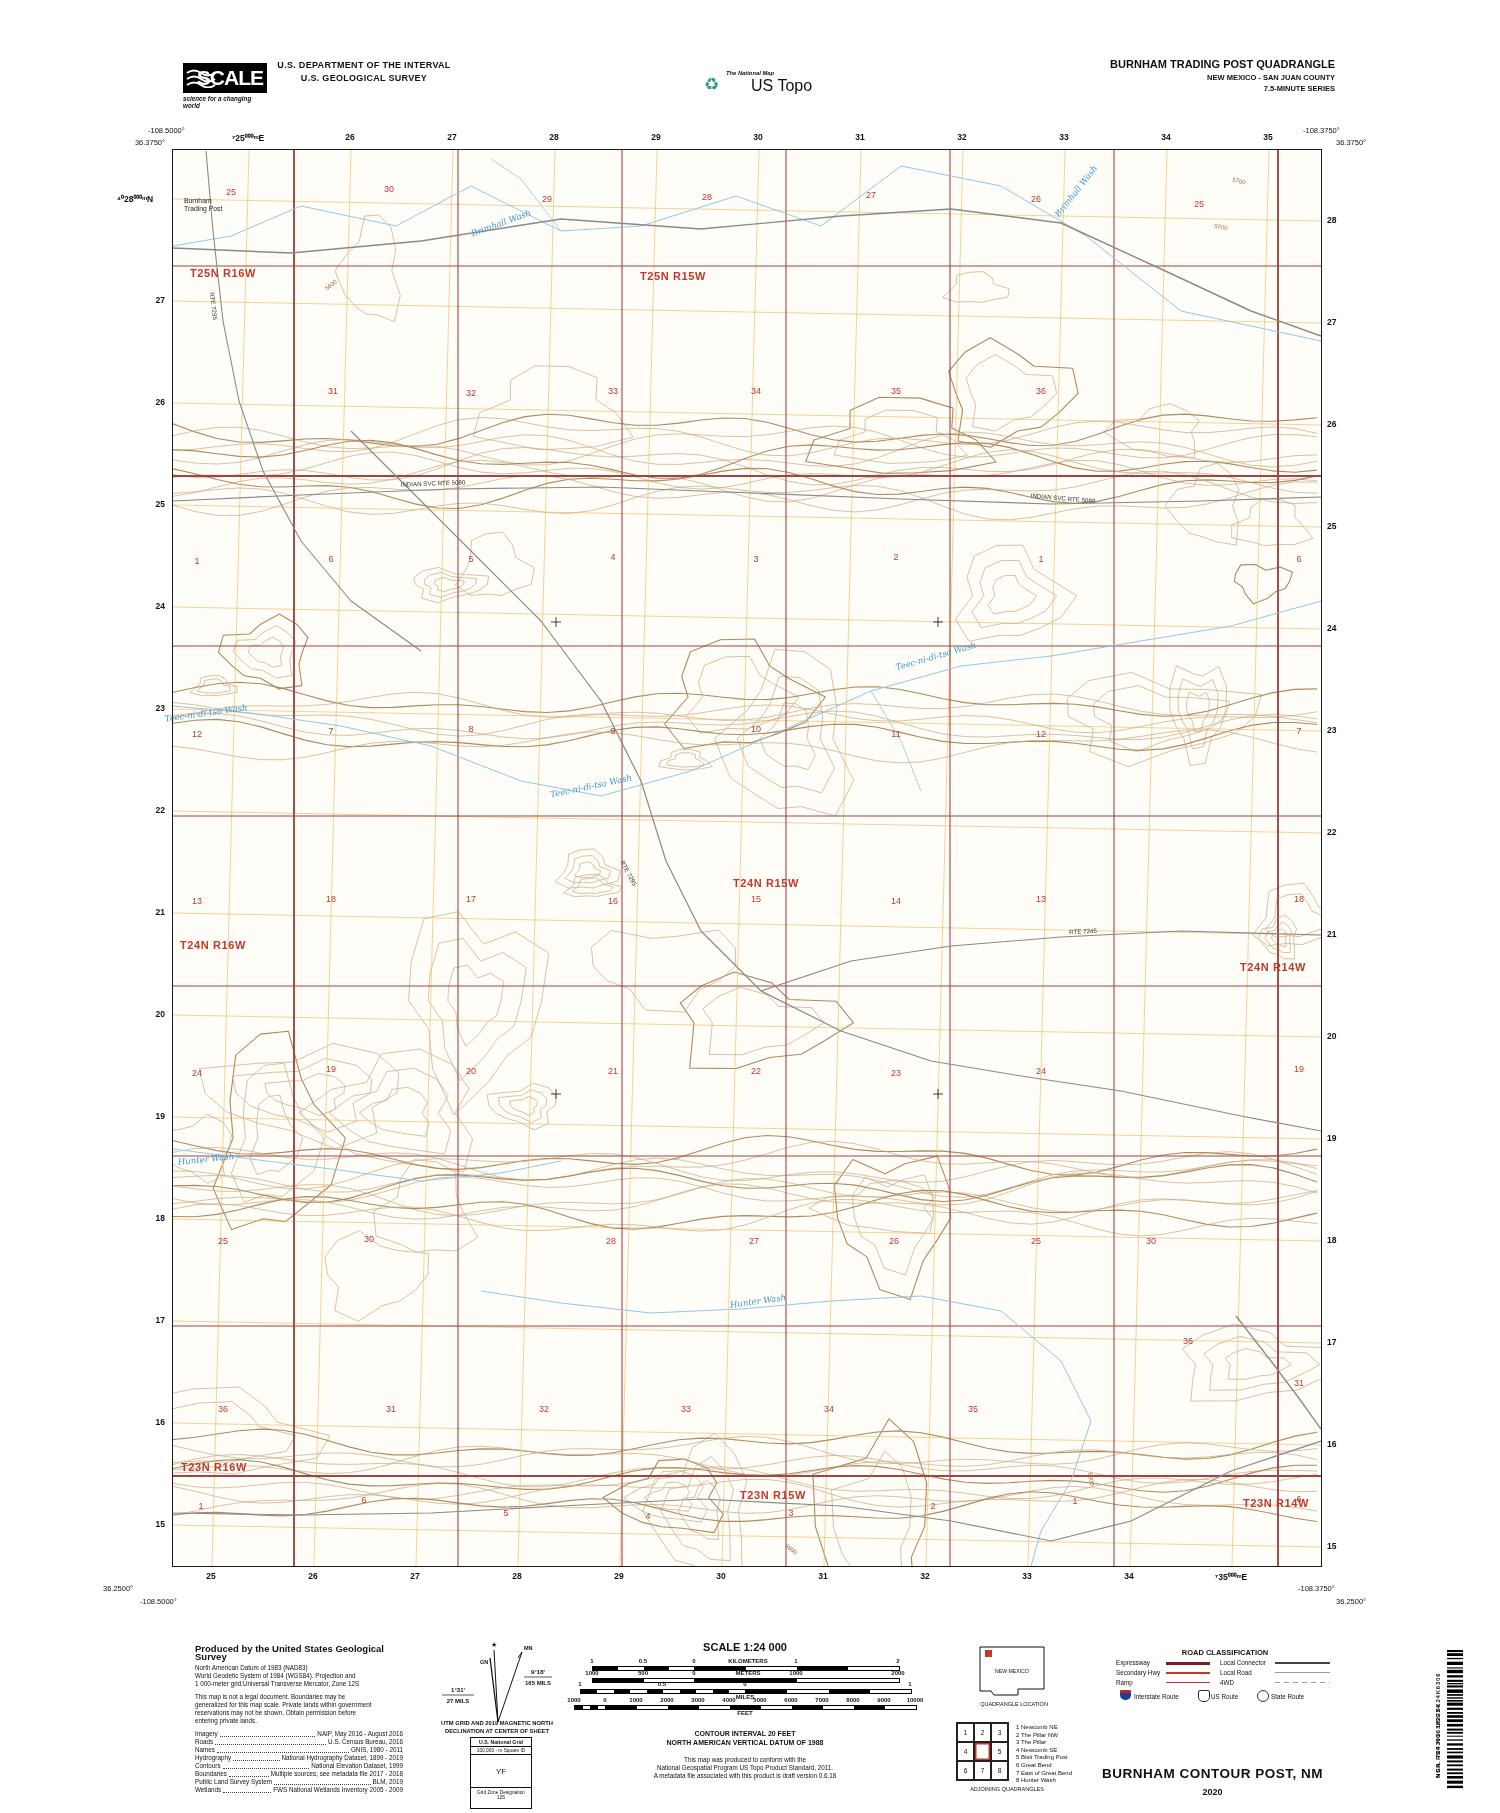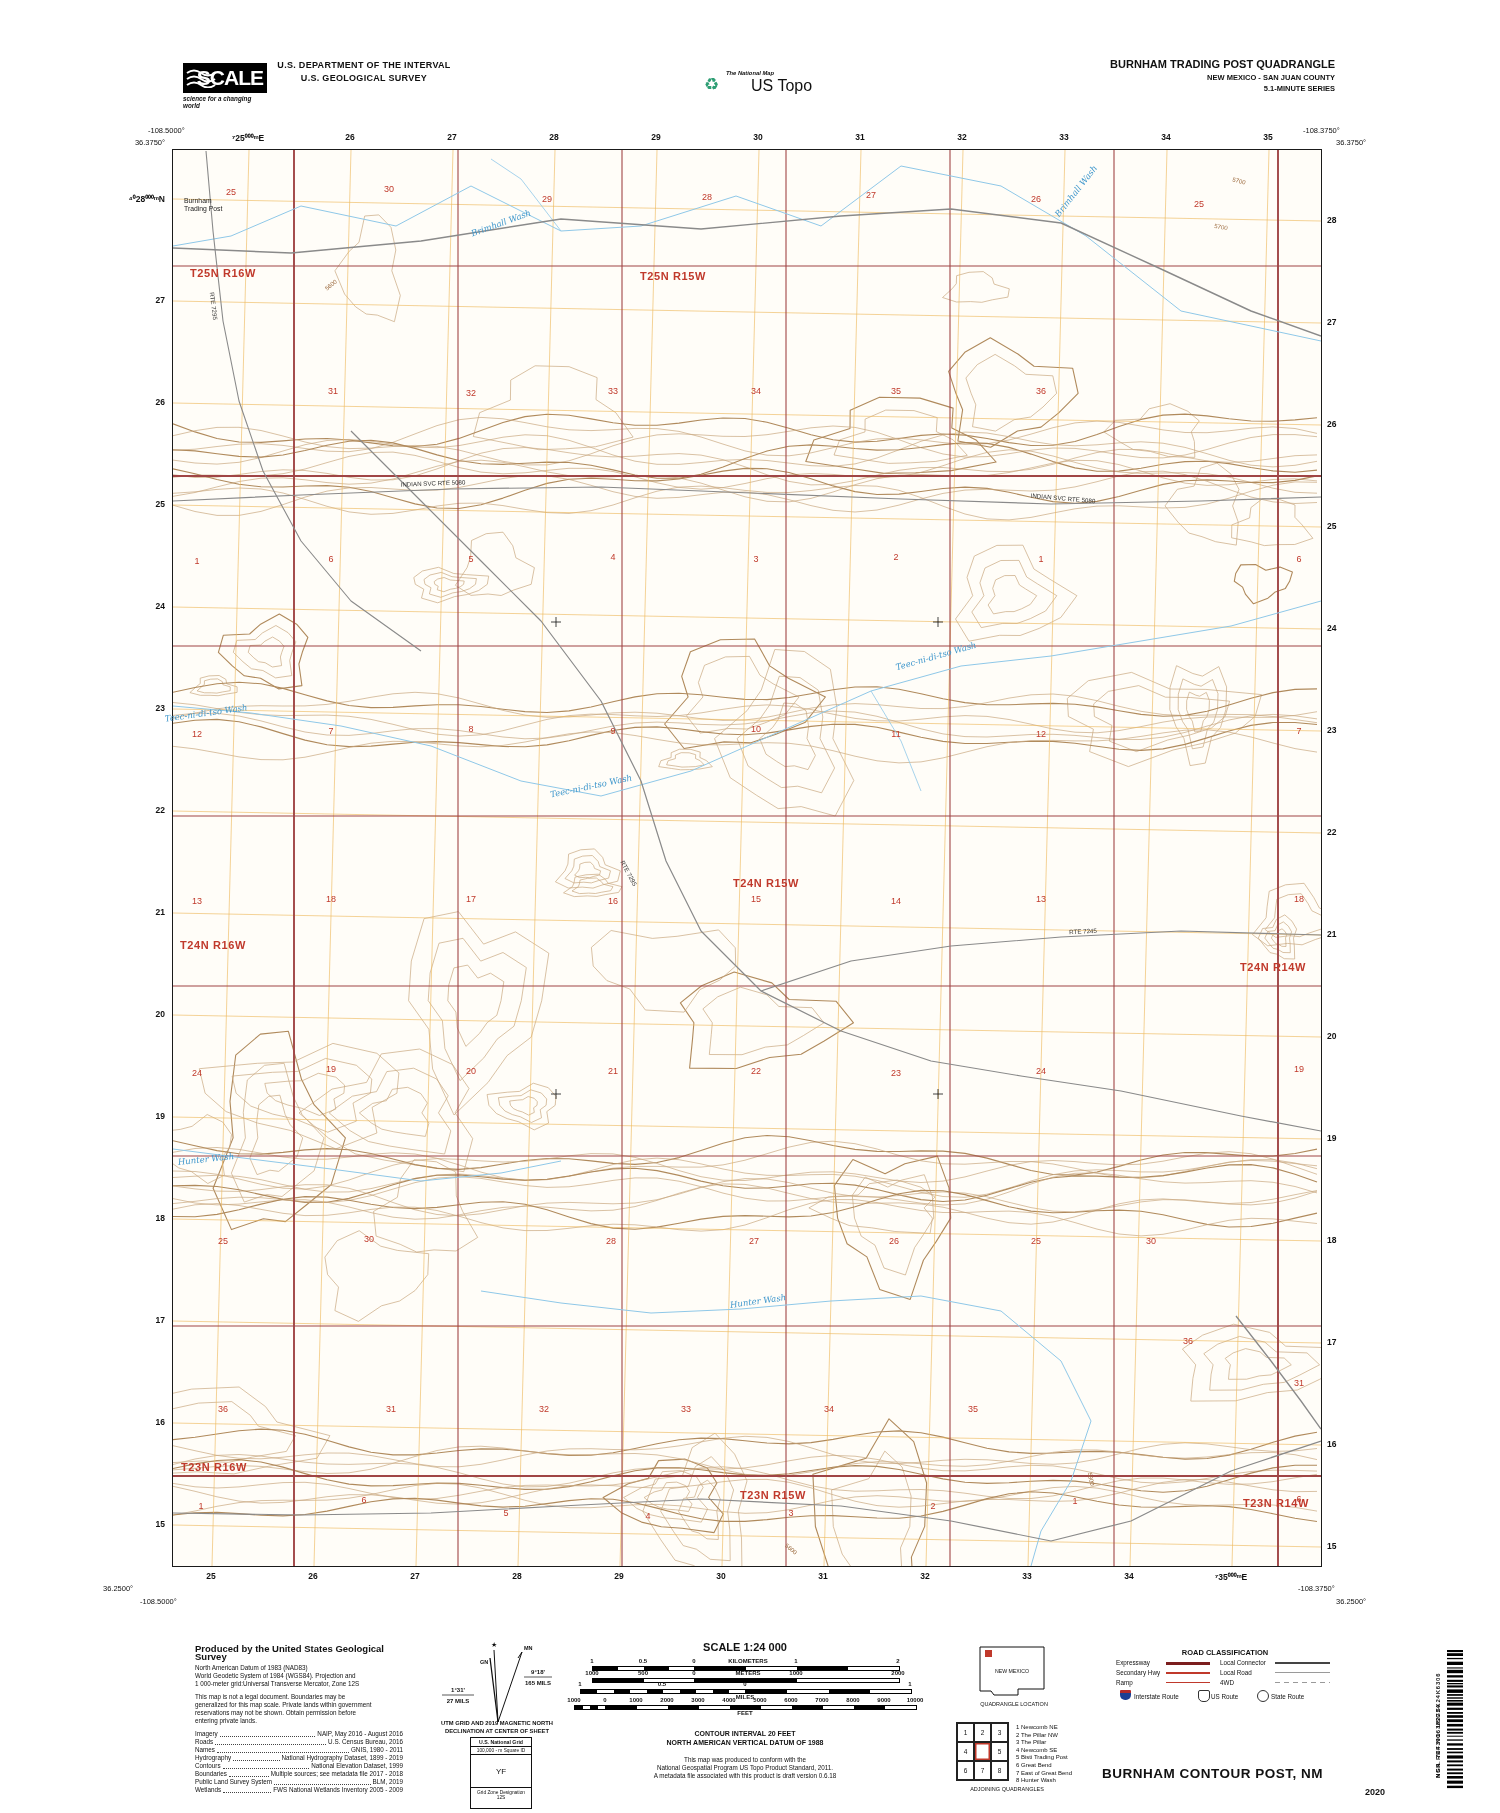--- a/index.html
+++ b/index.html
@@ -61,21 +61,21 @@
   .rc-lbl{position:absolute;font-size:6.3px;white-space:nowrap;}
   .rc-line{position:absolute;}
   .shield-i{position:absolute;width:11px;height:10px;border-radius:1px 1px 5px 5px;
             background:linear-gradient(#b02a2a 0 3px,#1b3f94 3px);}
   .shield-u{position:absolute;width:10px;height:10px;background:#fff;border:1px solid #333;
             border-radius:2px 2px 5px 5px;}
   .shield-s{position:absolute;width:10px;height:10px;background:#fff;border:1px solid #333;
             border-radius:50%;}
   .maptitle{left:1040px;top:1766px;width:345px;text-align:center;font-weight:bold;font-size:13.5px;
             letter-spacing:.5px;}
-  .mapyear{left:1040px;top:1787px;width:345px;text-align:right;font-weight:bold;font-size:9px;}
+  .mapyear{left:1040px;top:1787px;width:345px;text-align:center;font-weight:bold;font-size:9px;}
   .barcode-txt{font-size:6px;font-weight:bold;letter-spacing:.8px;line-height:8px;white-space:nowrap;
                transform:rotate(-90deg);transform-origin:center;}
 </style>
 </head>
 <body>
 
 <div class="sheet">
 
   <div class="abs usgs-box">
     <svg class="usgs-wave" width="30" height="20" viewBox="0 0 30 20">
@@ -86,21 +86,21 @@
     <span>SCALE</span>
   </div>
   <div class="abs usgs-tag">science for a changing world</div>
   <div class="abs dept" style="left:214px;top:60px;">U.S. DEPARTMENT OF THE INTERVAL</div>
   <div class="abs dept" style="left:214px;top:73px;">U.S. GEOLOGICAL SURVEY</div>
   <div class="abs ustopo-icon">♻</div>
   <div class="abs ustopo-small">The National Map</div>
   <div class="abs ustopo-big">US Topo</div>
   <div class="abs qtitle" style="top:58px;font-size:11px;">BURNHAM TRADING POST QUADRANGLE</div>
   <div class="abs qtitle" style="top:73px;font-size:7.5px;">NEW MEXICO - SAN JUAN COUNTY</div>
-  <div class="abs qtitle" style="top:84px;font-size:7.5px;">5.1-MINUTE SERIES</div>
+  <div class="abs qtitle" style="top:84px;font-size:7.5px;">7.5-MINUTE SERIES</div>
 
   <div class="abs corner" style="left:148px;top:126px;">-108.5000°</div>
   <div class="abs corner" style="left:105px;top:138px;width:60px;text-align:right;">36.3750°</div>
   <div class="abs corner" style="left:1303px;top:126px;">-108.3750°</div>
   <div class="abs corner" style="left:1336px;top:138px;">36.3750°</div>
   <div class="abs corner" style="left:103px;top:1584px;">36.2500°</div>
   <div class="abs corner" style="left:140px;top:1597px;">-108.5000°</div>
   <div class="abs corner" style="left:1298px;top:1584px;">-108.3750°</div>
   <div class="abs corner" style="left:1336px;top:1597px;">36.2500°</div>
 
@@ -402,21 +402,21 @@
       <div class="abs edge" style="left: 313px; top: 1571px; transform: translateX(-50%);">26</div>
       <div class="abs edge" style="left: 415px; top: 1571px; transform: translateX(-50%);">27</div>
       <div class="abs edge" style="left: 517px; top: 1571px; transform: translateX(-50%);">28</div>
       <div class="abs edge" style="left: 619px; top: 1571px; transform: translateX(-50%);">29</div>
       <div class="abs edge" style="left: 721px; top: 1571px; transform: translateX(-50%);">30</div>
       <div class="abs edge" style="left: 823px; top: 1571px; transform: translateX(-50%);">31</div>
       <div class="abs edge" style="left: 925px; top: 1571px; transform: translateX(-50%);">32</div>
       <div class="abs edge" style="left: 1027px; top: 1571px; transform: translateX(-50%);">33</div>
       <div class="abs edge" style="left: 1129px; top: 1571px; transform: translateX(-50%);">34</div>
       <div class="abs edge" style="left: 1231px; top: 1571px; transform: translateX(-50%);">⁷35⁰⁰⁰ᵐE</div>
-      <div class="abs edge" style="left: 105px; top: 193px; width: 60px; text-align: right;">⁴⁰28⁰⁰⁰ᵐN</div>
+      <div class="abs edge" style="left: 105px; top: 193px; width: 60px; text-align: center;">⁴⁰28⁰⁰⁰ᵐN</div>
       <div class="abs edge" style="left: 105px; top: 295px; width: 60px; text-align: right;">27</div>
       <div class="abs edge" style="left: 105px; top: 397px; width: 60px; text-align: right;">26</div>
       <div class="abs edge" style="left: 105px; top: 499px; width: 60px; text-align: right;">25</div>
       <div class="abs edge" style="left: 105px; top: 601px; width: 60px; text-align: right;">24</div>
       <div class="abs edge" style="left: 105px; top: 703px; width: 60px; text-align: right;">23</div>
       <div class="abs edge" style="left: 105px; top: 805px; width: 60px; text-align: right;">22</div>
       <div class="abs edge" style="left: 105px; top: 907px; width: 60px; text-align: right;">21</div>
       <div class="abs edge" style="left: 105px; top: 1009px; width: 60px; text-align: right;">20</div>
       <div class="abs edge" style="left: 105px; top: 1111px; width: 60px; text-align: right;">19</div>
       <div class="abs edge" style="left: 105px; top: 1213px; width: 60px; text-align: right;">18</div>

